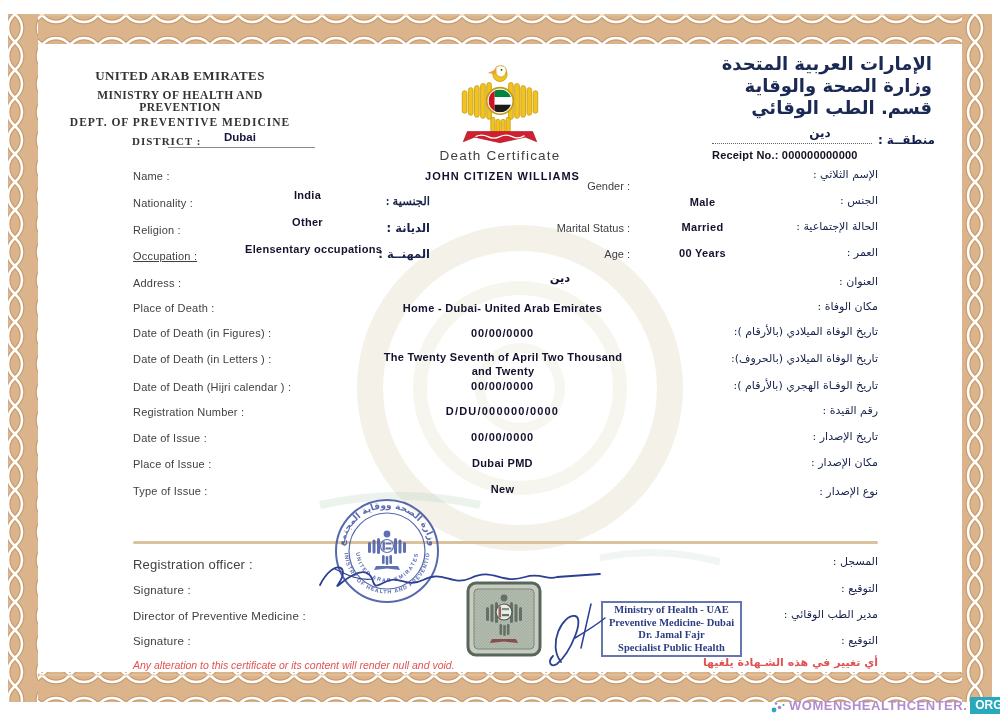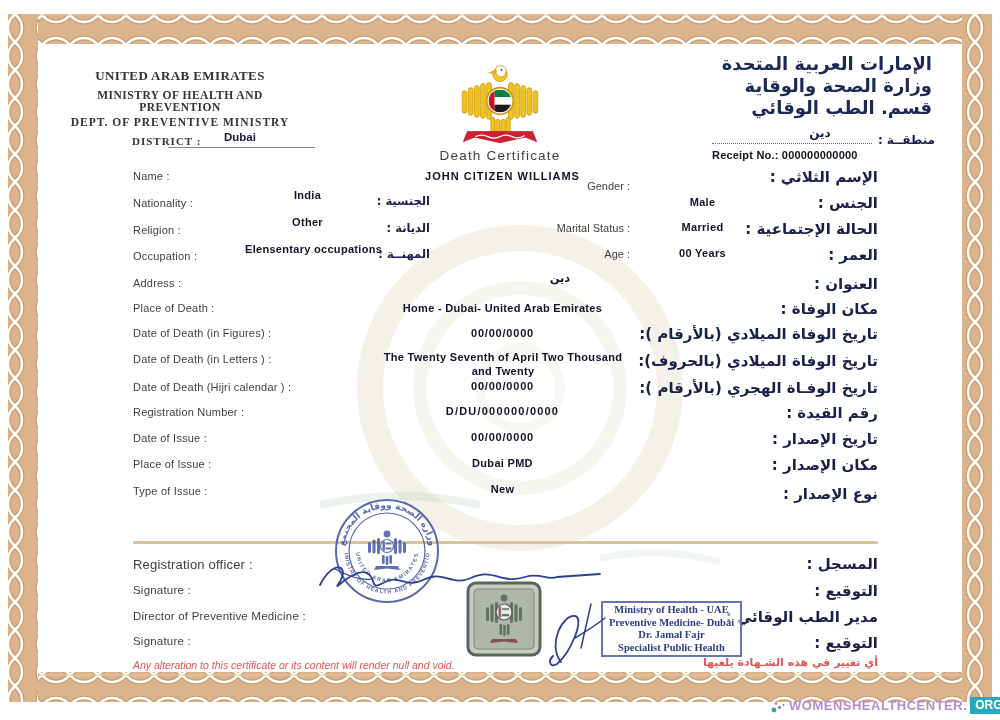--- a/index.html
+++ b/index.html
@@ -14,21 +14,21 @@
   
   .lbl { position:absolute; left:133px; font-size:11px; color:#3f3f3f; letter-spacing:.2px; white-space:nowrap; }
   
   .val { position:absolute; font-size:11px; font-weight:bold; color:#12122e; text-align:center; letter-spacing:.3px; white-space:nowrap; }
   .vfull { left:330px; width:345px; }
   .vmid  { left:245px; width:125px; }
   .v2    { left:645px; width:115px; }
   
   .lbl2 { position:absolute; left:500px; width:130px; text-align:right; font-size:11px; color:#3f3f3f; white-space:nowrap; }
   
-  .ar { position:absolute; right:122px; font-family:"DejaVu Sans", sans-serif; font-size:15px; font-weight:bold; color:#17214a; direction:rtl; white-space:nowrap; }
+  .ar { position:absolute; right:122px; font-family:"DejaVu Sans", sans-serif; font-size:11px; font-weight:normal; color:#17214a; direction:rtl; white-space:nowrap; }
   .armid { position:absolute; right:570px; font-family:"DejaVu Sans", sans-serif; font-size:11.5px; font-weight:bold; color:#17214a; direction:rtl; white-space:nowrap; }
   .serifb { font-family:"Liberation Serif", serif; font-weight:bold; color:#333;text-align:right; }
   .z1{z-index:1}.z2{z-index:2}.z3{z-index:3}.z4{z-index:4}.z5{z-index:5}
   #box-stamp {
     position:absolute; left:601px; top:601px; width:141px; height:56px; z-index:5;
     border:2.5px solid #6676af; background:rgba(255,255,255,.55);
     display:flex; flex-direction:column; justify-content:center;
     font-family:"Liberation Serif", serif; font-weight:bold; font-size:10.5px;
     color:#2d3d82; text-align:center; line-height:12.5px;
   }
@@ -68,21 +68,21 @@
   </defs>
   <rect x="8" y="14" width="984" height="30" fill="url(#gh)"></rect>
   <rect x="8" y="672" width="984" height="30" fill="url(#gh)"></rect>
   <rect x="8" y="14" width="30" height="688" fill="url(#gv)"></rect>
   <rect x="962" y="14" width="30" height="688" fill="url(#gv)"></rect>
 </svg>
 
 <div class="abs z3 serifb" style="left:55px; top:68px; width:250px; text-align:center;">
   <div style="font-size:13px; letter-spacing:.4px;">UNITED ARAB EMIRATES</div>
   <div style="font-size:11.5px; letter-spacing:.5px; margin-top:5px;">MINISTRY OF HEALTH AND PREVENTION</div>
-  <div style="font-size:11.5px; letter-spacing:1px; margin-top:3px;">DEPT. OF PREVENTIVE MINISTRY</div>
+  <div style="font-size:11.5px; letter-spacing:1px; margin-top:3px;">DEPT. OF PREVENTIVE MEDICINE</div>
 </div>
 <span class="abs z3 serifb" style="left:132px; top:135px; font-size:11px; letter-spacing:1px;">DISTRICT :</span>
 <span class="abs z3" style="left:175px; top:131px; width:130px; text-align:center; font-weight:bold; font-size:11.5px; color:#16163a;">Dubai</span>
 <div class="abs z3" style="left:168px; top:147px; width:147px; border-bottom:1.4px solid #8a8a8a;"></div>
 
 <svg class="z3" style="left:449px; top:60px;" width="102" height="88" viewBox="0 0 100 86">
   <defs>
       <clipPath id="flagclip">
         <circle cx="50" cy="40" r="11.2"></circle>
       </clipPath>
@@ -131,33 +131,33 @@
 <span class="abs z3" style="right:65px; top:133px; font-family:'DejaVu Sans',sans-serif; font-weight:bold; font-size:12px; color:#15204a; direction:rtl;margin-left:28px;">منطقــة :</span>
 <div class="abs z3" style="left:712px; top:143px; width:160px; border-bottom:1.5px dotted #666;"></div>
 <span class="abs z3" style="left:712px; top:149px; width:165px; font-weight:bold; font-size:11px; color:#111122; letter-spacing:.2px;">Receipt No.: 000000000000</span>
 
 <span class="lbl z3" style="top:170px;">Name :</span>
 <span class="val vfull z3" style="top:170px; letter-spacing:1px;">JOHN CITIZEN WILLIAMS</span>
 <span class="ar z3" style="top:168px;">الإسم الثلاثي :</span>
 
 <span class="lbl z3" style="top:197px;">Nationality :</span>
 <span class="val vmid z3" style="top:189px;">India</span>
-<span class="armid z3" style="top:194px;">الجنسية :</span>
+<span class="armid z3" style="top:194px;font-family:Liberation Serif, serif;">الجنسية :</span>
 <span class="lbl2 z3" style="top:180px;">Gender :</span>
 <span class="val v2 z3" style="top:196px;">Male</span>
 <span class="ar z3" style="top:194px;">الجنس :</span>
 
 <span class="lbl z3" style="top:224px;">Religion :</span>
 <span class="val vmid z3" style="top:216px;">Other</span>
 <span class="armid z3" style="top:221px;">الديانة :</span>
 <span class="lbl2 z3" style="top:222px;">Marital Status :</span>
 <span class="val v2 z3" style="top:221px;">Married</span>
 <span class="ar z3" style="top:220px;">الحالة الإجتماعية :</span>
 
-<span class="lbl z3" style="top:250px;">Occupation :</span>
+<span class="lbl z3" style="top:250px;text-decoration:underline;">Occupation :</span>
 <span class="val vmid z3" style="top:243px;">Elensentary occupations</span>
 <span class="armid z3" style="top:247px;">المهنــة :</span>
 <span class="lbl2 z3" style="top:248px;">Age :</span>
 <span class="val v2 z3" style="top:247px;">00 Years</span>
 <span class="ar z3" style="top:246px;">العمر :</span>
 
 <span class="lbl z3" style="top:277px;">Address :</span>
 <span class="val z3" style="top:271px; left:480px; width:160px; font-family:'DejaVu Sans',sans-serif; font-size:11.5px;">دين</span>
 <span class="ar z3" style="top:275px;">العنوان :</span>
 

